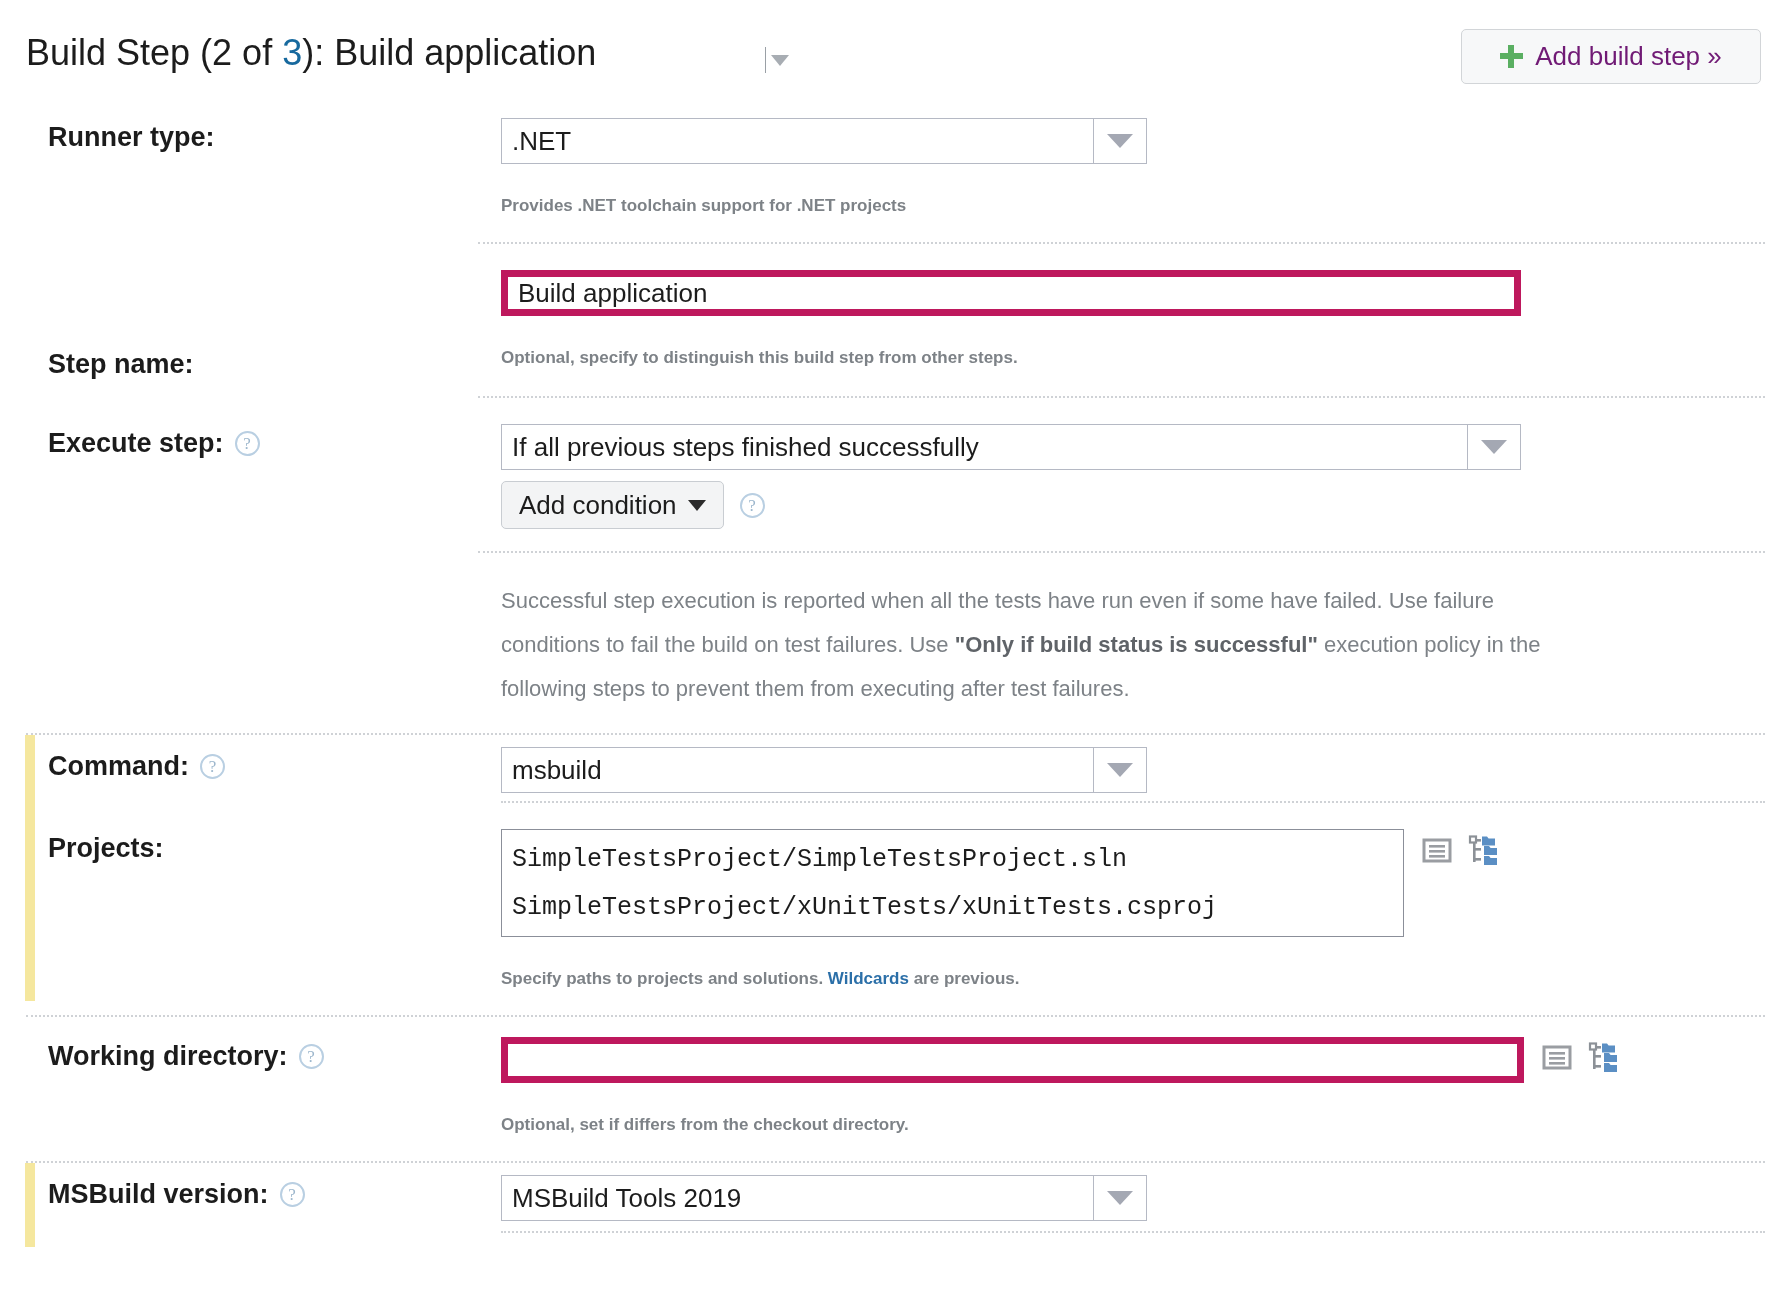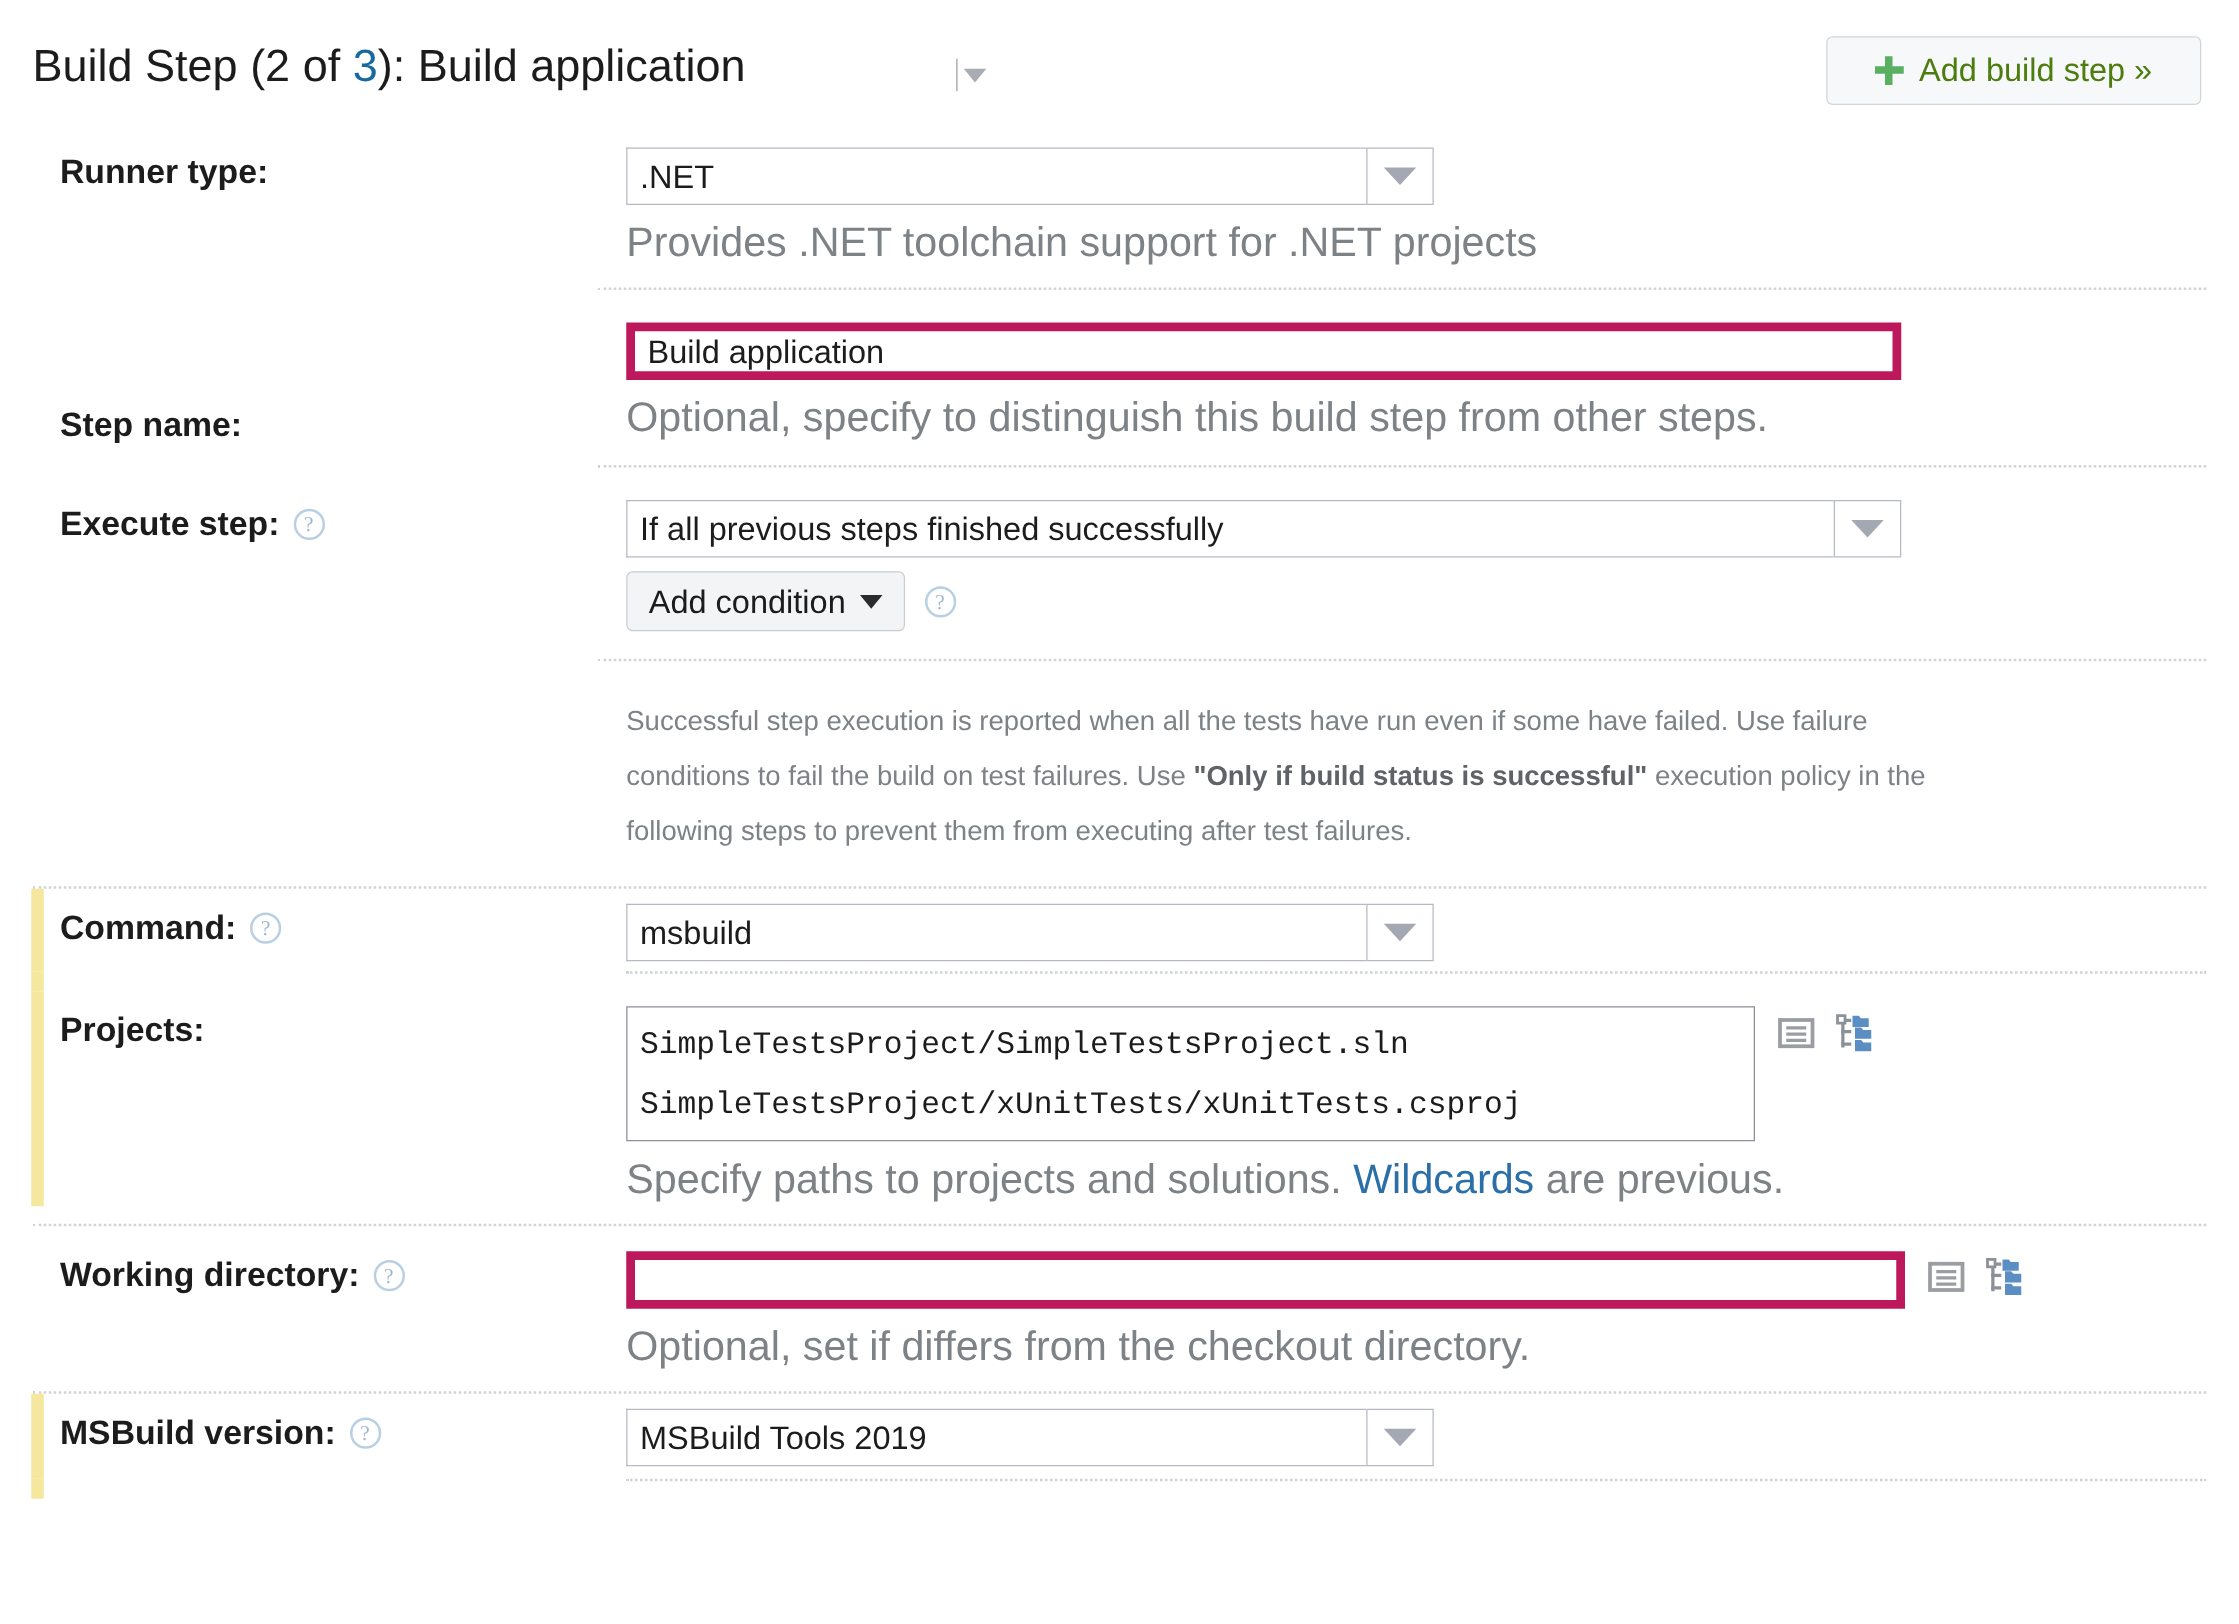--- a/index.html
+++ b/index.html
@@ -70,21 +70,21 @@
     min-width: 300px;
     padding: 0 26px;
     display: flex;
     align-items: center;
     justify-content: center;
     gap: 12px;
     background: #f7f8f9;
     border: 1px solid #d2d5d8;
     border-radius: 5px;
     font-size: 26px;
-    color: #4d7c0f;
+    color: #701a75;
     cursor: pointer;
     box-sizing: border-box;
   }
   .plus-icon {
     position: relative;
     width: 23px;
     height: 23px;
     flex: 0 0 auto;
   }
   .plus-icon::before,
@@ -218,24 +218,25 @@
     padding: 6px 10px;
     box-sizing: border-box;
     font-family: "Liberation Mono", monospace;
     resize: none;
     outline: none;
     overflow: hidden;
     white-space: pre;
   }
 
   .hint {
-    font-size: 33px;
+    font-size: 17px;
     color: #7d8287;
     line-height: 44px;
-    margin-top: 8px;
+    margin-top: 20px;
+    font-weight: bold;
   }
   .hint a {
     color: #2b6fa8;
     text-decoration: none;
   }
 
   .divider {
     border-top: 2px dotted #cfd2d6;
     margin-left: 478px;
     margin-right: 26px;

